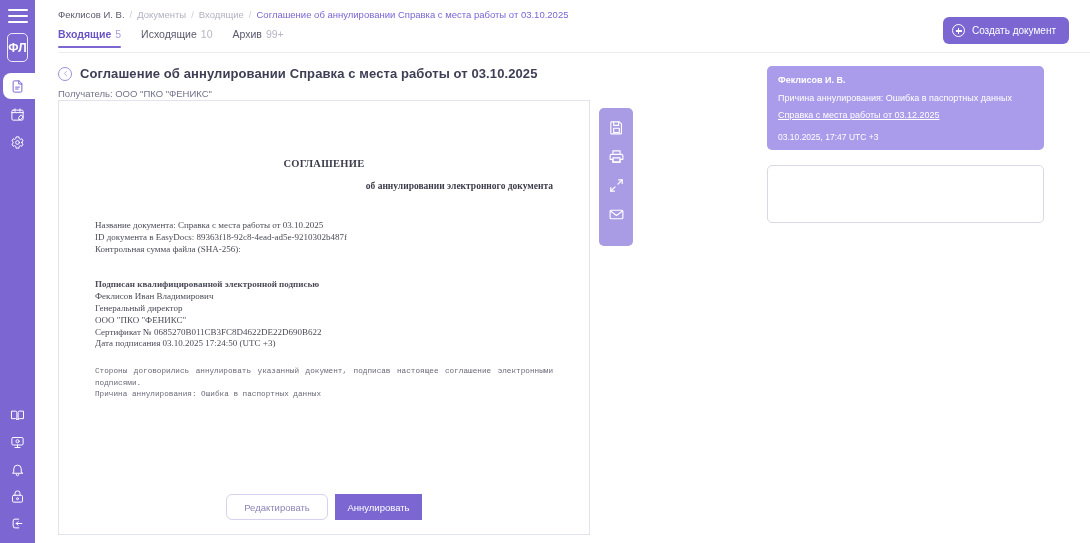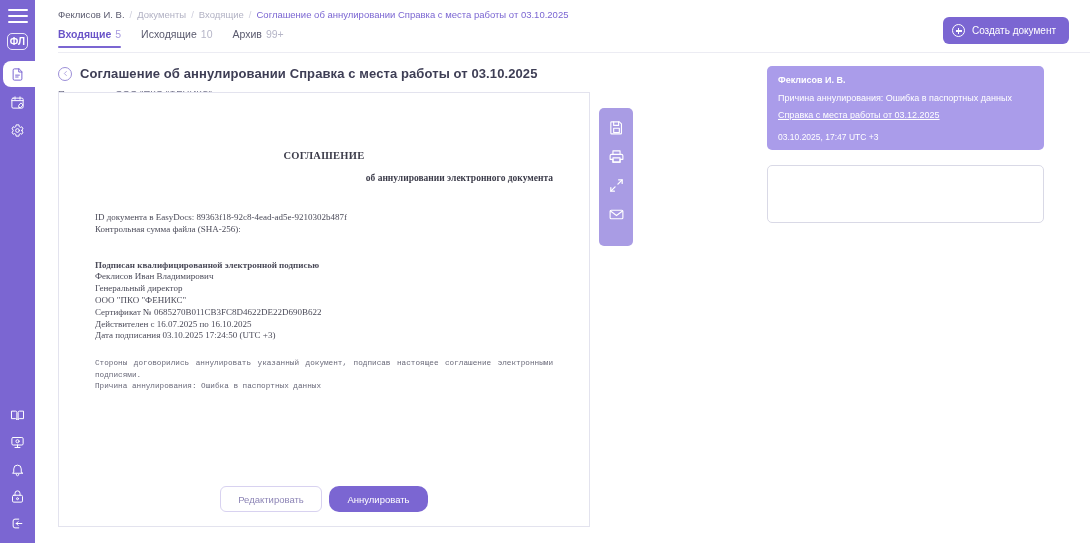--- a/index.html
+++ b/index.html
@@ -22,23 +22,23 @@
   }
   .burger {
     margin-top: 9px; width: 22px; height: 14px;
     display: flex; flex-direction: column; justify-content: space-between;
     align-items: center; cursor: pointer;
   }
   .burger span { display: block; width: 20px; height: 2px; background: #fff; border-radius: 2px; }
 
   .fl-badge {
     margin-top: 10px;
-    width: 21px; height: 17px; border-radius: 5px;
+    width: 21px; height: 29px; border-radius: 5px;
     border: 1px solid rgba(255,255,255,.85);
-    color: #fff; font-size: 10px; font-weight: bold;
+    color: #fff; font-size: 12px; font-weight: bold;
     display: flex; align-items: center; justify-content: center;
     letter-spacing: .2px;
   }
 
   .side-group-top { margin-top: 12px; display: flex; flex-direction: column; align-items: center; gap: 4px; width: 100%; }
   .side-group-bottom { position: absolute; bottom: 8px; left: 0; width: 35px;
     display: flex; flex-direction: column; align-items: center; gap: 3px; }
 
   .side-btn {
     width: 35px; height: 24px;
@@ -117,21 +117,21 @@
     width: 14px; height: 14px; border-radius: 50%;
     border: 1.1px solid #9c8fd8; display: flex; align-items: center; justify-content: center;
     cursor: pointer; flex: 0 0 14px;
   }
   .back-circle svg { width: 7px; height: 7px; }
   .page-title { font-size: 13px; font-weight: bold; color: #3e3e55; letter-spacing: .1px; }
   .recipient { margin-top: 7px; font-size: 9.5px; color: #73738a; }
 
   
   .paper {
-    position: absolute; left: 23px; top: 92px;
+    position: absolute; left: 23px; top: 100px;
     width: 532px; height: 435px;
     background: #ffffff; border: 1px solid #e3e3ee;
     overflow: hidden;
   }
   .doc-body { padding: 57px 36px 0 36px; color: #4a4a58; }
   .doc-h1 {
     text-align: center; font-family: "Liberation Serif", serif;
     font-weight: bold; font-size: 10.5px; letter-spacing: .3px; color: #3c3c4a;
   }
   .doc-h2 {
@@ -148,21 +148,21 @@
   .doc-actions {
     position: absolute; left: 0; right: 0; bottom: 14px;
     display: flex; justify-content: center; gap: 7px;
   }
   .btn-outline {
     width: 102px; height: 26px; border-radius: 6px;
     background: #fff; border: 1px solid #d8d2f0; color: #8d85b6;
     font-size: 9.5px; font-family: inherit; cursor: pointer;
   }
   .btn-solid {
-    width: 99px; height: 26px; border-radius: 10px;
+    width: 87px; height: 26px; border-radius: 0;
     background: #7b66d2; border: none; color: #fff;
     font-size: 9.5px; font-family: inherit; cursor: pointer;
   }
 
   
   .doc-toolbar {
     position: absolute; left: 564px; top: 108px;
     width: 34px; height: 138px;
     background: #a99ce4; border-radius: 5px;
     display: flex; flex-direction: column; align-items: center;
@@ -317,31 +317,31 @@
       </div>
       <div class="recipient">Получатель: ООО "ПКО "ФЕНИКС"</div>
     </div>
 
     <div class="paper">
       <div class="doc-body">
         <div class="doc-h1">СОГЛАШЕНИЕ</div>
         <div class="doc-h2">об аннулировании электронного документа</div>
 
         <div class="doc-sect">
+          <div>Название документа: Справка с места работы от 03.10.2025</div>
           <div>ID документа в EasyDocs: 89363f18-92c8-4ead-ad5e-9210302b487f</div>
           <div>Контрольная сумма файла (SHA-256):</div>
         </div>
 
         <div class="doc-sect doc-sect-2">
           <div class="b">Подписан квалифицированной электронной подписью</div>
           <div>Феклисов Иван Владимирович</div>
           <div>Генеральный директор</div>
           <div>ООО "ПКО "ФЕНИКС"</div>
           <div>Сертификат № 0685270B011CB3FC8D4622DE22D690B622</div>
-          <div>Действителен с 16.07.2025 по 16.10.2025</div>
           <div>Дата подписания 03.10.2025 17:24:50 (UTC +3)</div>
         </div>
 
         <div class="doc-sect-3">
           <div class="just">Стороны договорились аннулировать указанный документ, подписав настоящее соглашение электронными подписями.</div>
           <div>Причина аннулирования: Ошибка в паспортных данных</div>
         </div>
       </div>
 
       <div class="doc-actions">

